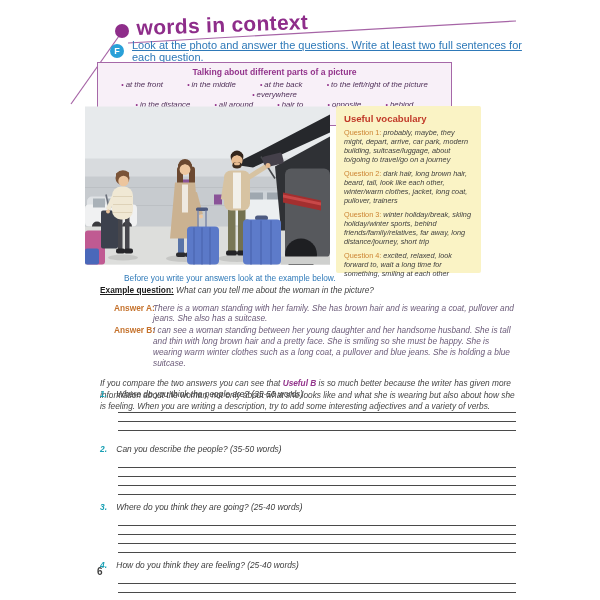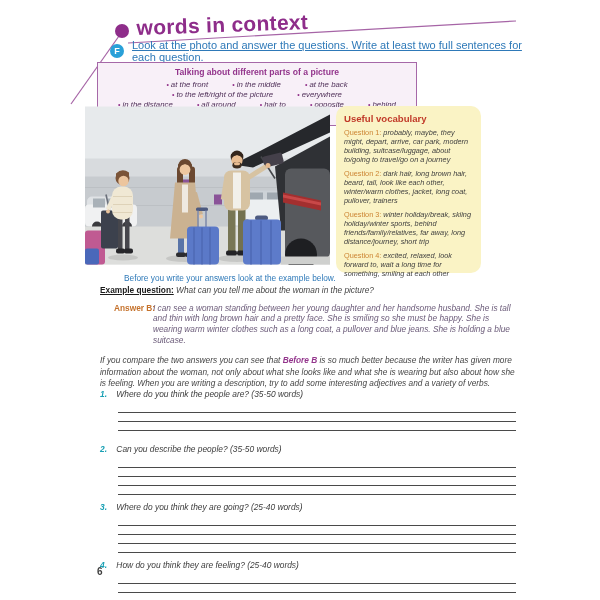--- a/index.html
+++ b/index.html
@@ -15,34 +15,34 @@
     transform:rotate(-2deg);transform-origin:left bottom;
   }
   .exercise-row{position:absolute;left:110px;top:39px;display:flex;align-items:center;gap:8px;width:420px;}
   .badge-f{
     width:14px;height:14px;border-radius:50%;background:#29a0d8;color:#fff;
     font-size:9px;font-weight:bold;display:flex;align-items:center;justify-content:center;flex:0 0 auto;
   }
   .instruction{color:#2e79b8;font-size:11px;text-decoration:underline;}
 
   .talking-box{
-    position:absolute;left:97px;top:62px;width:320px;box-sizing:border-box;
+    position:absolute;left:97px;top:62px;width:355px;box-sizing:border-box;
     background:#f8f0f8;border:1px solid #a668a8;text-align:center;padding:4px 8px 5px;
   }
   .talking-title{color:#93358c;font-weight:bold;font-size:8.6px;margin-bottom:2.5px;}
   .talking-line{font-size:7.8px;font-style:italic;color:#4f2f58;line-height:1.3;}
   .talking-item{margin:0 11px;white-space:nowrap;}
   .talking-item::before{content:"• ";color:#93358c;font-style:normal;font-size:7px;}
 
   .photo{position:absolute;left:85px;top:106px;width:245px;height:159px;overflow:hidden;}
   .photo svg{display:block;}
 
   .vocab-box{
     position:absolute;left:336px;top:106px;width:145px;height:167px;box-sizing:border-box;
-    background:#faf3c5;border-radius:10px;padding:7px 8px 6px;
+    background:#faf3c5;border-radius:2px;padding:7px 8px 6px;
   }
   .vocab-title{color:#c13a29;font-weight:bold;font-size:9.6px;margin-bottom:4px;}
   .vocab-entry{font-size:7.3px;line-height:1.25;margin-bottom:4.5px;color:#3e3e3e;}
   .vocab-label{color:#cc8433;}
   .vocab-text{font-style:italic;}
 
   .main-text{position:absolute;left:100px;top:273px;width:416px;font-size:8.3px;color:#333;}
   .intro-line{color:#2e79b8;margin-bottom:1.5px;padding-left:24px;}
   .example-line{margin-bottom:8px;}
   .example-label{font-weight:bold;color:#1c1c1c;text-decoration:underline;}
@@ -239,25 +239,29 @@
   </div>
 </div>
 
 <div class="main-text">
   <div class="intro-line">Before you write your answers look at the example below.</div>
   <div class="example-line">
     <span class="example-label">Example question:</span>
     <span class="example-q">What can you tell me about the woman in the picture?</span>
   </div>
   <div class="answer">
+    <span class="answer-label">Answer A:</span>
+    <span>There is a woman standing with her family. She has brown hair and is wearing a coat, pullover and jeans. She also has a suitcase.</span>
+  </div>
+  <div class="answer">
     <span class="answer-label">Answer B:</span>
     <span>I can see a woman standing between her young daughter and her handsome husband. She is tall and thin with long brown hair and a pretty face. She is smiling so she must be happy. She is wearing warm winter clothes such as a long coat, a pullover and blue jeans. She is holding a blue suitcase.</span>
   </div>
   <div class="compare">
-    <span>If you compare the two answers you can see that </span><span class="hl">Before B</span><span> is so much better because the writer has given more information about the woman, not only about what she looks like and what she is wearing but also about how she is feeling. When you are writing a description, try to add some interesting adjectives and a variety of verbs.</span>
+    <span>If you compare the two answers you can see that </span><span class="hl">Useful B</span><span> is so much better because the writer has given more information about the woman, not only about what she looks like and what she is wearing but also about how she is feeling. When you are writing a description, try to add some interesting adjectives and a variety of verbs.</span>
   </div>
 </div>
 
 <div class="questions">
   <div class="question">
     <div class="q-head">
       <span class="q-num">1.</span>
       <span>Where do you think the people are? (35-50 words)</span>
     </div>
     <div class="write-lines q1-extra">

